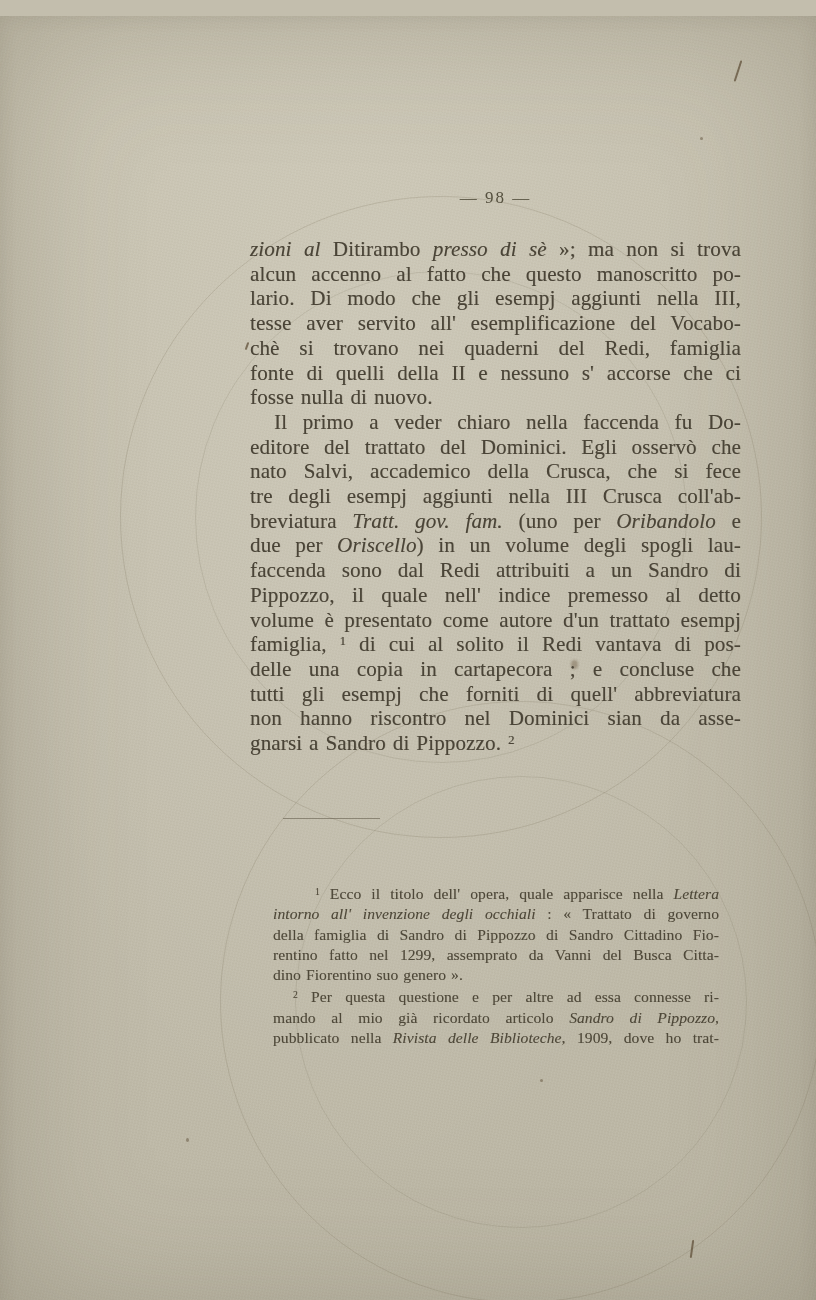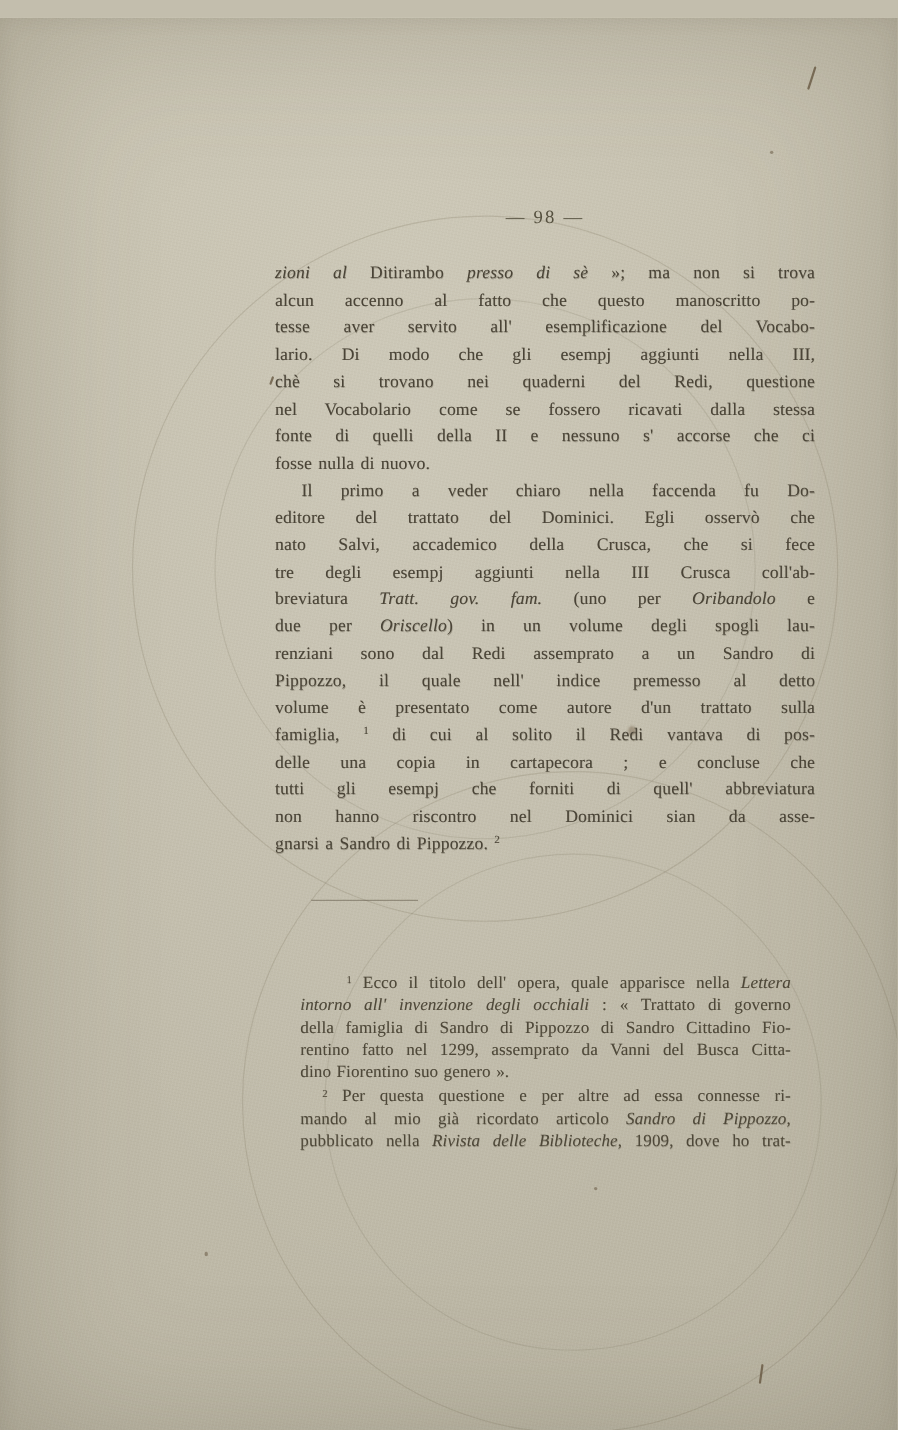--- a/index.html
+++ b/index.html
@@ -23,21 +23,21 @@
   .circle{position:absolute;border-radius:50%;border:1.5px solid rgba(118,109,88,0.22);}
   .circle.inner{border-color:rgba(118,109,88,0.18);}
   
   .pageno{
     position:absolute;left:250px;top:172px;width:491px;
     text-align:center;font-size:17px;letter-spacing:2px;color:#55503f;
   }
   
   .bodytext{
     position:absolute;left:250px;top:221px;width:491px;
-    font-size:16px;line-height:24.7px;word-spacing:1.5px;letter-spacing:0.15px;
+    font-size:21px;line-height:24.7px;word-spacing:1.5px;letter-spacing:0.15px;
     color:var(--ink,#4a4437);
     text-shadow:0.4px 0.4px 0.4px rgba(70,62,48,0.35);
   }
   .line{text-align:justify;text-align-last:justify;white-space:normal;}
   .line.last{text-align-last:left;}
   .it{font-style:italic;}
   .line sup{font-size:0.62em;line-height:0;vertical-align:6px;letter-spacing:0;}
   
   .fnrule{position:absolute;left:283px;top:802px;width:97px;height:1px;background:rgba(92,86,70,0.55);}
   
@@ -69,35 +69,34 @@
   <div class="smudge" style="left:571px;top:644px;width:7px;height:9px;"></div>
   <div class="speck" style="left:700px;top:121px;width:3px;height:3px;"></div>
   <div class="speck" style="left:186px;top:1122px;width:3px;height:4px;"></div>
   <div class="speck" style="left:540px;top:1063px;width:3px;height:3px;"></div>
 
   <div class="pageno">— 98 —</div>
 
   <div class="bodytext">
       <div class="line"><span class="it">zioni al</span><span> Ditirambo </span><span class="it">presso di sè</span><span> »; ma non si trova</span></div>
       <div class="line"><span>alcun accenno al fatto che questo manoscritto po-</span></div>
+      <div class="line"><span>lario. Di modo che gli esempj aggiunti nella III,</span></div>
       <div class="line"><span>tesse aver servito all' esemplificazione del Vocabo-</span></div>
-      <div class="line"><span>lario. Di modo che gli esempj aggiunti nella III,</span></div>
-      <div class="line"><span>chè si trovano nei quaderni del Redi, questione</span></div>
-      <div class="line"><span>nel Vocabolario come se fossero ricavati dalla stessa</span></div>
+      <div class="line"><span>chè si trovano nei quaderni del Redi, famiglia</span></div>
       <div class="line"><span>fonte di quelli della II e nessuno s' accorse che ci</span></div>
       <div class="line last"><span>fosse nulla di nuovo.</span></div>
       <div class="line" style="padding-left: 24px;"><span>Il primo a veder chiaro nella faccenda fu Do-</span></div>
       <div class="line"><span>editore del trattato del Dominici. Egli osservò che</span></div>
       <div class="line"><span>nato Salvi, accademico della Crusca, che si fece</span></div>
       <div class="line"><span>tre degli esempj aggiunti nella III Crusca coll'ab-</span></div>
       <div class="line"><span>breviatura </span><span class="it">Tratt. gov. fam.</span><span> (uno per </span><span class="it">Oribandolo</span><span> e</span></div>
       <div class="line"><span>due per </span><span class="it">Oriscello</span><span>) in un volume degli spogli lau-</span></div>
-      <div class="line"><span>renziani sono dal Redi assemprato a un Sandro di</span></div>
+      <div class="line"><span>faccenda sono dal Redi attribuiti a un Sandro di</span></div>
       <div class="line"><span>Pippozzo, il quale nell' indice premesso al detto</span></div>
-      <div class="line"><span>volume è presentato come autore d'un trattato sulla</span></div>
+      <div class="line"><span>volume è presentato come autore d'un trattato esempj</span></div>
       <div class="line"><span>famiglia, </span><sup>1</sup><span> di cui al solito il Redi vantava di pos-</span></div>
       <div class="line"><span>delle una copia in cartapecora ; e concluse che</span></div>
       <div class="line"><span>tutti gli esempj che forniti di quell' abbreviatura</span></div>
       <div class="line"><span>non hanno riscontro nel Dominici sian da asse-</span></div>
       <div class="line last"><span>gnarsi a Sandro di Pippozzo. </span><sup>2</sup></div>
     </div>
 
   <div class="fnrule"></div>
 
   <div class="footnotes">

